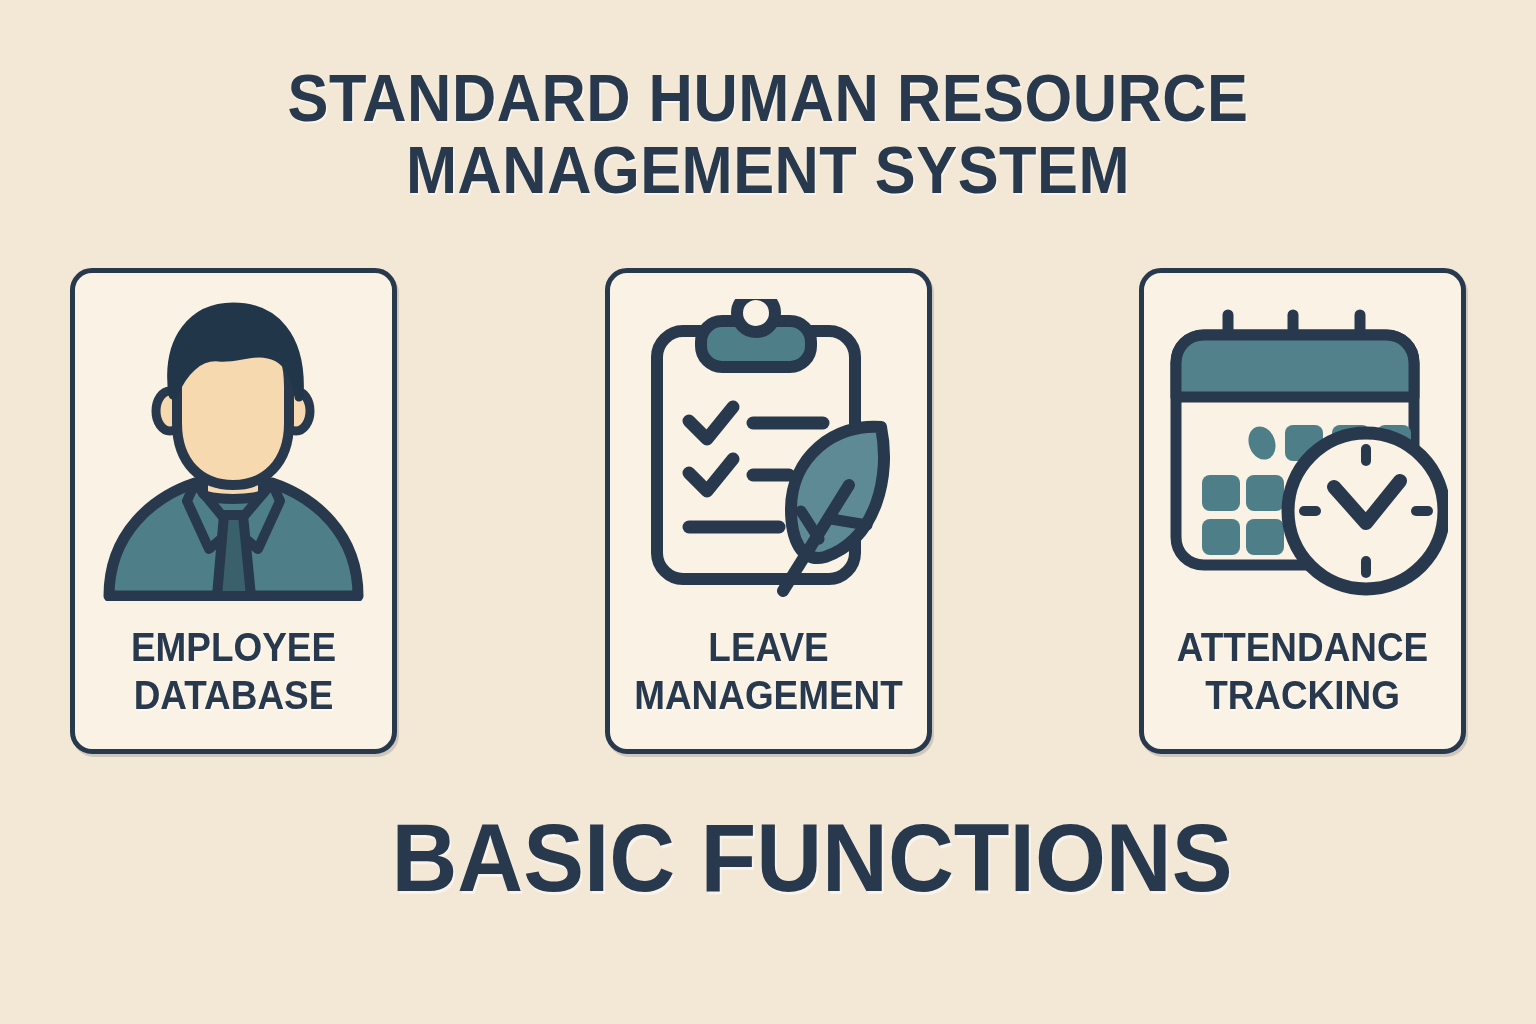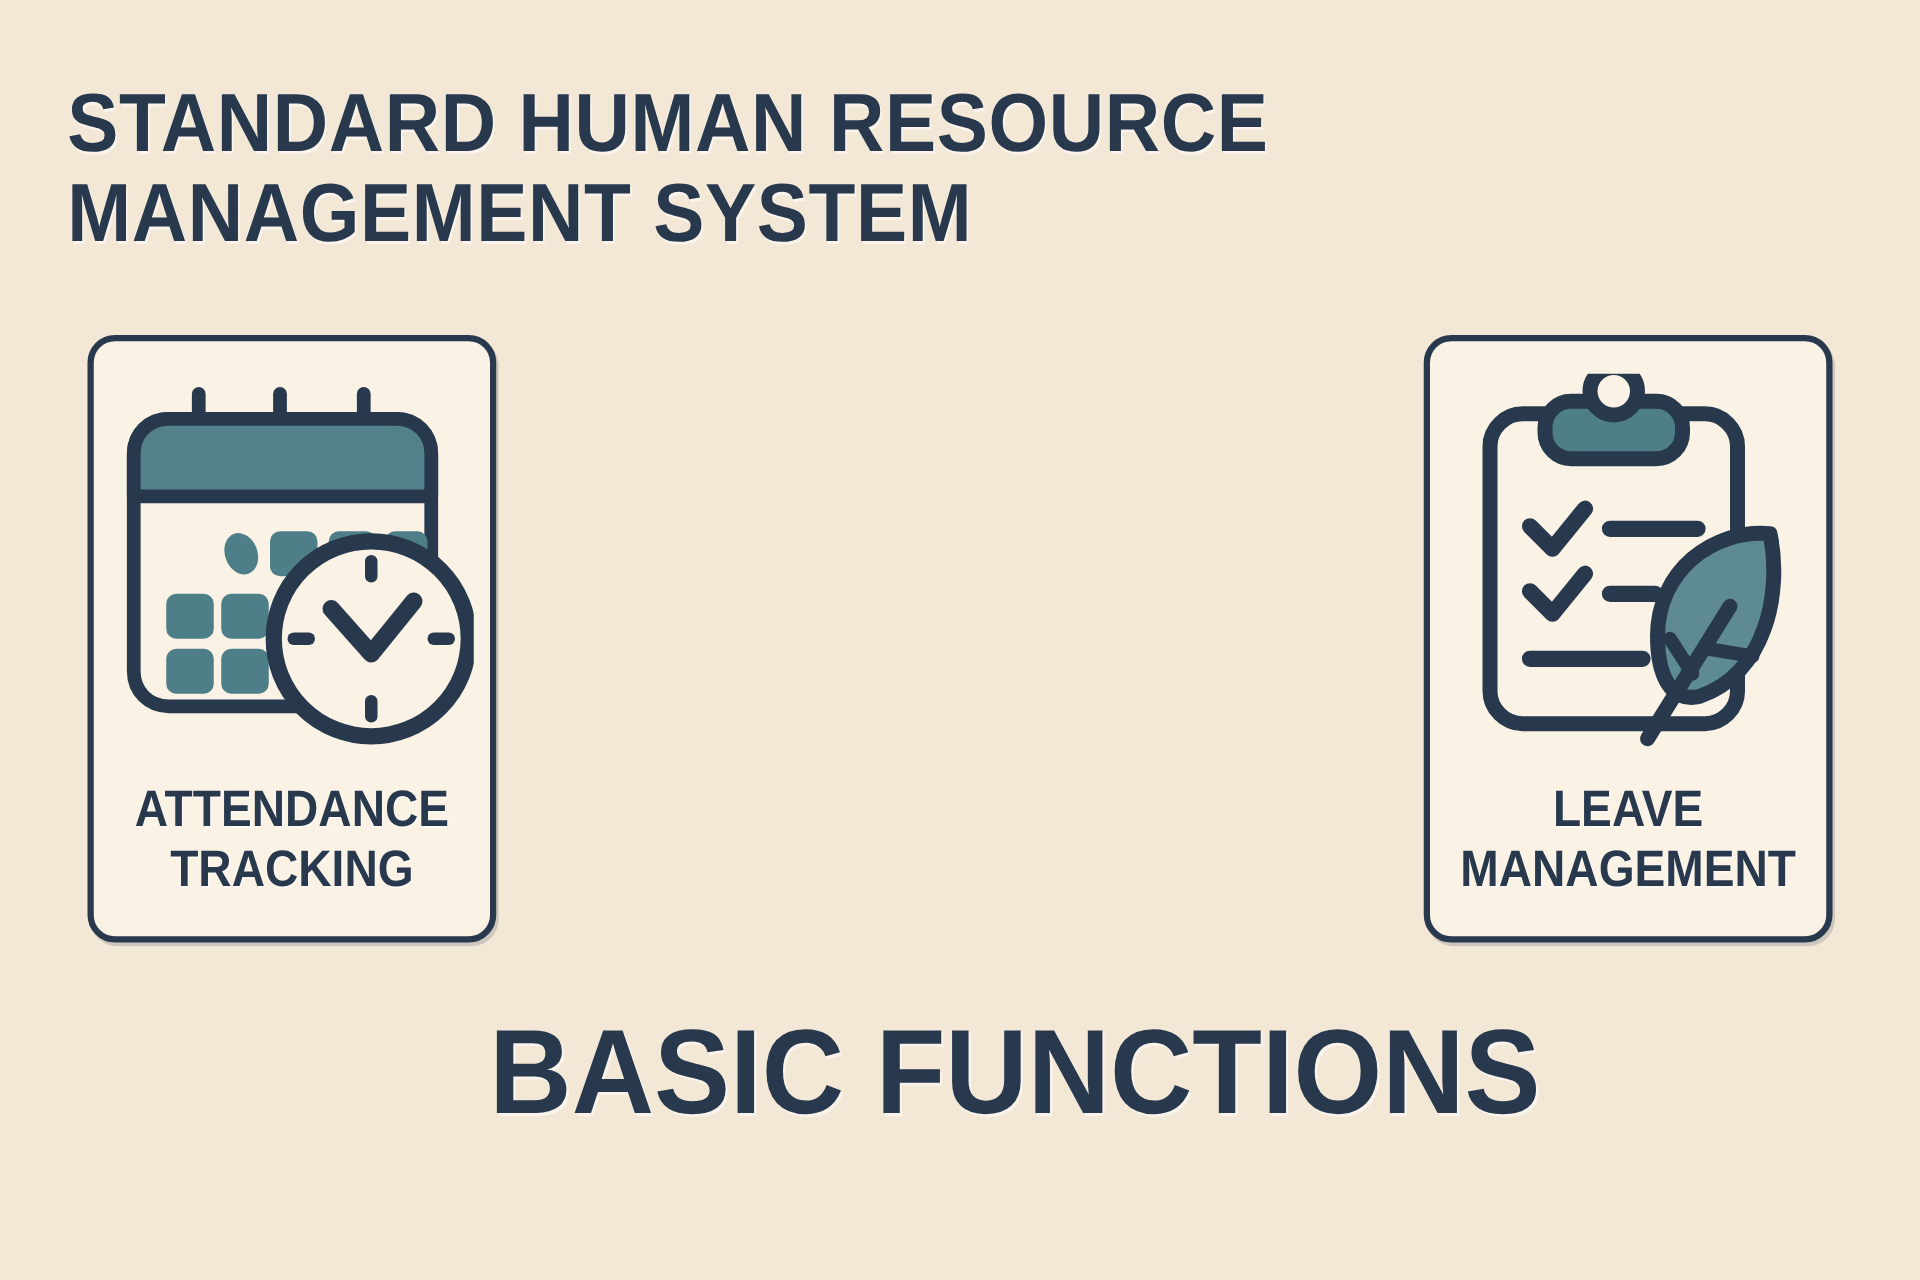--- a/index.html
+++ b/index.html
@@ -14,20 +14,21 @@
     overflow: hidden;
     position: relative;
   }
 
   
   #title-block {
     position: absolute;
     left: 0;
     top: 62px;
     width: 1536px;
+    text-align: center;
   }
   .title-line {
     color: #28394E;
     font-family: "Liberation Sans", sans-serif;
     font-weight: bold;
     font-size: 66px;
     line-height: 72px;
     letter-spacing: 0.5px;
     transform: scaleX(0.93);
     text-shadow: 1.5px 2px 0 rgba(255,255,255,0.55);
@@ -107,20 +108,77 @@
 </head>
 <body>
 
 <div id="title-block">
   <div class="title-line">STANDARD HUMAN RESOURCE</div>
   <div class="title-line">MANAGEMENT SYSTEM</div>
 </div>
 
 <div id="cards-row">
 
+  <div class="card">
+    <div class="card-icon">
+      <svg width="285" height="300" viewBox="0 0 285 300">
+
+        <path d="M18 295 C18 232 62 196 104 182 L181 182 C223 196 267 232 267 295 Z" fill="#4E7E88" stroke="#28394E" stroke-width="11" stroke-linejoin="round"></path>
+
+        <path d="M104 182 L142 228 L118 248 L96 200 Z" fill="#4E7E88" stroke="#28394E" stroke-width="10" stroke-linejoin="round"></path>
+
+        <path d="M181 182 L142 228 L167 248 L189 200 Z" fill="#4E7E88" stroke="#28394E" stroke-width="10" stroke-linejoin="round"></path>
+
+        <path d="M133 214 L152 214 L160 295 L126 295 Z" fill="#3A606B" stroke="#28394E" stroke-width="10" stroke-linejoin="round"></path>
+
+        <path d="M112 140 L112 192 C112 200 172 200 172 192 L172 140 Z" fill="#F7D9B0" stroke="#28394E" stroke-width="10" stroke-linejoin="round"></path>
+
+        <ellipse cx="79" cy="110" rx="14" ry="20" fill="#F7D9B0" stroke="#28394E" stroke-width="9"></ellipse>
+        <ellipse cx="205" cy="110" rx="14" ry="20" fill="#F7D9B0" stroke="#28394E" stroke-width="9"></ellipse>
+
+        <path d="M86 86 C86 38 112 12 142 12 C172 12 198 38 198 86 L198 122 C198 162 174 184 142 184 C110 184 86 162 86 122 Z" fill="#F7D9B0" stroke="#28394E" stroke-width="10" stroke-linejoin="round"></path>
+
+        <path d="M82 94 C74 36 104 6 142 6 C182 6 212 34 208 96 C206 78 198 62 186 56 C166 46 148 58 128 56 C108 54 92 70 82 94 Z" fill="#22364A" stroke="#22364A" stroke-width="9" stroke-linejoin="round"></path>
+      </svg>
+    </div>
+    <div class="card-label">
+      <div>EMPLOYEE</div>
+      <div>DATABASE</div>
+    </div>
+  </div>
+
+  <div class="card">
+    <div class="card-icon">
+      <svg width="290" height="305" viewBox="0 0 290 305">
+
+        <path d="M34 58 C34 44 46 32 60 32 L206 32 C220 32 232 44 232 58 L232 254 C232 268 220 280 206 280 L60 280 C46 280 34 268 34 254 Z" fill="#FAF2E4" stroke="#28394E" stroke-width="12" stroke-linejoin="round"></path>
+
+        <rect x="78" y="22" width="110" height="46" rx="21" fill="#4E7E88" stroke="#28394E" stroke-width="12"></rect>
+        <circle cx="133" cy="14" r="19" fill="#FAF2E4" stroke="#28394E" stroke-width="12"></circle>
+
+        <path d="M66 122 L84 140 L110 108" fill="none" stroke="#28394E" stroke-width="13" stroke-linecap="round" stroke-linejoin="round"></path>
+        <line x1="130" y1="124" x2="200" y2="124" stroke="#28394E" stroke-width="13" stroke-linecap="round"></line>
+
+        <path d="M66 174 L84 192 L110 160" fill="none" stroke="#28394E" stroke-width="13" stroke-linecap="round" stroke-linejoin="round"></path>
+        <line x1="130" y1="176" x2="166" y2="176" stroke="#28394E" stroke-width="13" stroke-linecap="round"></line>
+
+        <line x1="66" y1="228" x2="156" y2="228" stroke="#28394E" stroke-width="13" stroke-linecap="round"></line>
+
+        <path d="M168 210 C168 158 212 124 258 128 C268 176 254 240 202 258 C178 264 168 240 168 210 Z" fill="#5E8A95" stroke="#28394E" stroke-width="12" stroke-linejoin="round"></path>
+
+        <path d="M160 292 L226 186" fill="none" stroke="#28394E" stroke-width="12" stroke-linecap="round"></path>
+        <path d="M196 240 L178 212" fill="none" stroke="#28394E" stroke-width="11" stroke-linecap="round"></path>
+        <path d="M208 220 L244 226" fill="none" stroke="#28394E" stroke-width="11" stroke-linecap="round"></path>
+      </svg>
+    </div>
+    <div class="card-label">
+      <div>LEAVE</div>
+      <div>MANAGEMENT</div>
+    </div>
+  </div>
 
   <div class="card">
     <div class="card-icon">
       <svg width="290" height="300" viewBox="0 0 290 300">
 
         <line x1="70" y1="14" x2="70" y2="66" stroke="#28394E" stroke-width="11" stroke-linecap="round"></line>
         <line x1="135" y1="14" x2="135" y2="66" stroke="#28394E" stroke-width="11" stroke-linecap="round"></line>
         <line x1="202" y1="14" x2="202" y2="66" stroke="#28394E" stroke-width="11" stroke-linecap="round"></line>
 
         <path d="M18 62 C18 46 30 34 46 34 L228 34 C244 34 256 46 256 62 L256 236 C256 252 244 264 228 264 L46 264 C30 264 18 252 18 236 Z" fill="#FAF2E4" stroke="#28394E" stroke-width="11" stroke-linejoin="round"></path>
@@ -147,48 +205,18 @@
         <line x1="258" y1="210" x2="270" y2="210" stroke="#28394E" stroke-width="10" stroke-linecap="round"></line>
         <path d="M176 186 L208 222 L242 180" fill="none" stroke="#28394E" stroke-width="14" stroke-linecap="round" stroke-linejoin="round"></path>
       </svg>
     </div>
     <div class="card-label">
       <div>ATTENDANCE</div>
       <div>TRACKING</div>
     </div>
   </div>
 
-  <div class="card">
-    <div class="card-icon">
-      <svg width="290" height="305" viewBox="0 0 290 305">
-
-        <path d="M34 58 C34 44 46 32 60 32 L206 32 C220 32 232 44 232 58 L232 254 C232 268 220 280 206 280 L60 280 C46 280 34 268 34 254 Z" fill="#FAF2E4" stroke="#28394E" stroke-width="12" stroke-linejoin="round"></path>
-
-        <rect x="78" y="22" width="110" height="46" rx="21" fill="#4E7E88" stroke="#28394E" stroke-width="12"></rect>
-        <circle cx="133" cy="14" r="19" fill="#FAF2E4" stroke="#28394E" stroke-width="12"></circle>
-
-        <path d="M66 122 L84 140 L110 108" fill="none" stroke="#28394E" stroke-width="13" stroke-linecap="round" stroke-linejoin="round"></path>
-        <line x1="130" y1="124" x2="200" y2="124" stroke="#28394E" stroke-width="13" stroke-linecap="round"></line>
-
-        <path d="M66 174 L84 192 L110 160" fill="none" stroke="#28394E" stroke-width="13" stroke-linecap="round" stroke-linejoin="round"></path>
-        <line x1="130" y1="176" x2="166" y2="176" stroke="#28394E" stroke-width="13" stroke-linecap="round"></line>
-
-        <line x1="66" y1="228" x2="156" y2="228" stroke="#28394E" stroke-width="13" stroke-linecap="round"></line>
-
-        <path d="M168 210 C168 158 212 124 258 128 C268 176 254 240 202 258 C178 264 168 240 168 210 Z" fill="#5E8A95" stroke="#28394E" stroke-width="12" stroke-linejoin="round"></path>
-
-        <path d="M160 292 L226 186" fill="none" stroke="#28394E" stroke-width="12" stroke-linecap="round"></path>
-        <path d="M196 240 L178 212" fill="none" stroke="#28394E" stroke-width="11" stroke-linecap="round"></path>
-        <path d="M208 220 L244 226" fill="none" stroke="#28394E" stroke-width="11" stroke-linecap="round"></path>
-      </svg>
-    </div>
-    <div class="card-label">
-      <div>LEAVE</div>
-      <div>MANAGEMENT</div>
-    </div>
-  </div>
-
 
 </div>
 
 <div id="footer-block">
   <div id="footer-text">BASIC FUNCTIONS</div>
 </div>
 
 </body></html>

